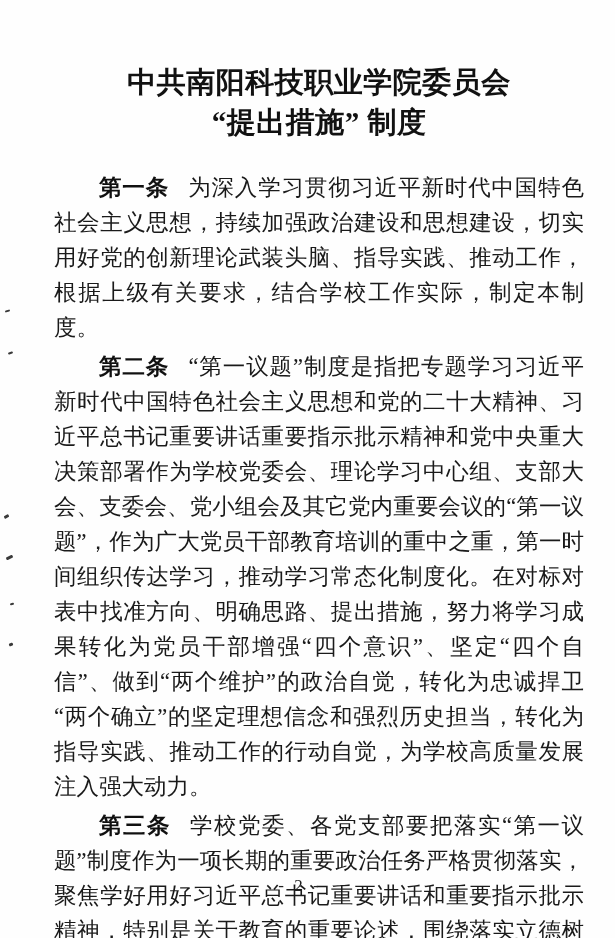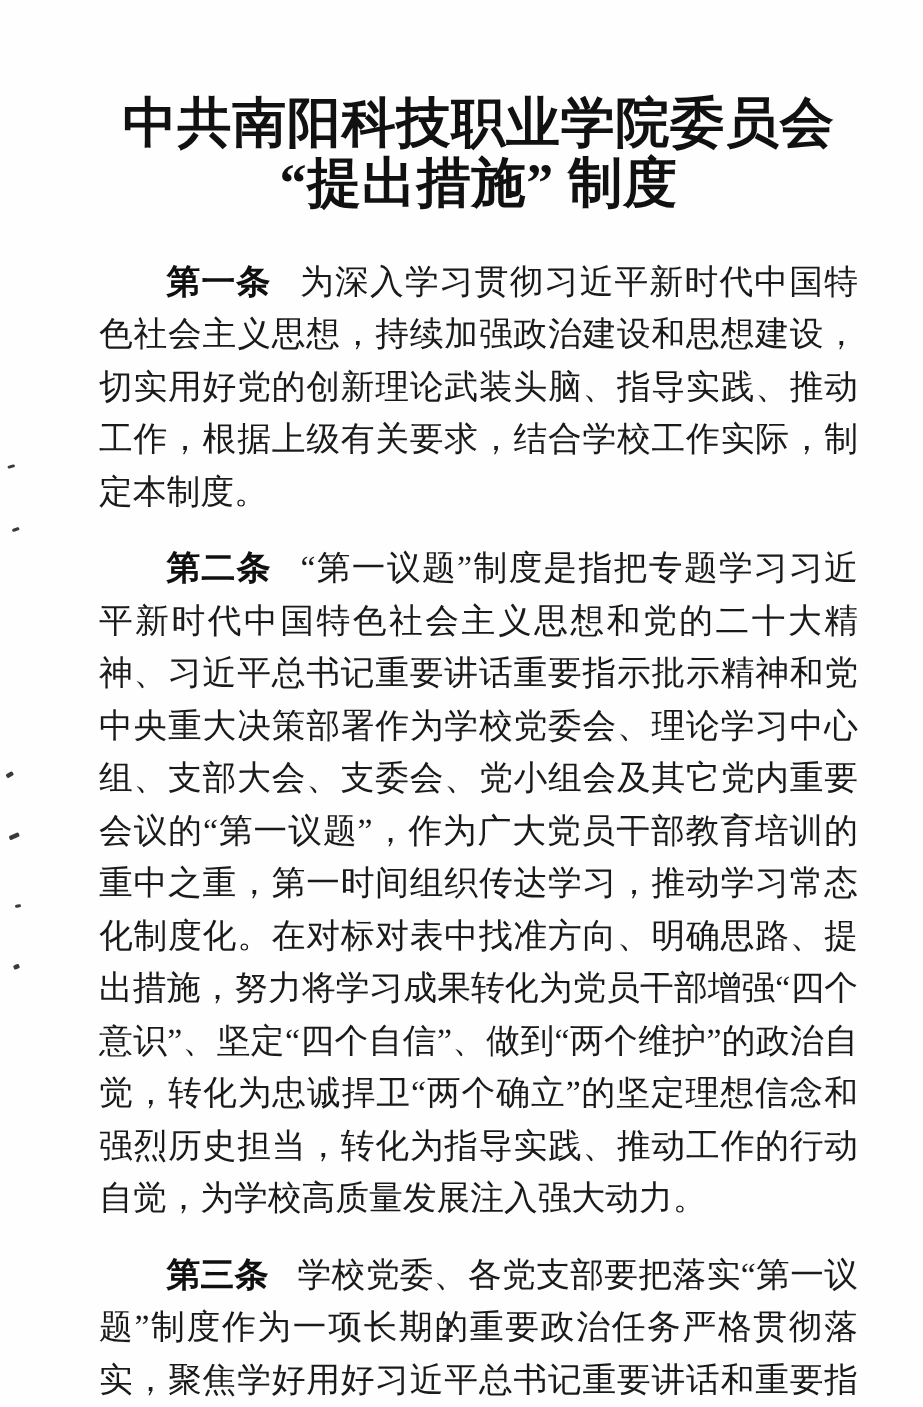--- a/index.html
+++ b/index.html
@@ -17,38 +17,38 @@
   }
   .page {
     position: absolute;
     inset: 0;
     background: #fefefe;
   }
   .doc-title {
     margin: 62px 27px 0 50px;
     text-align: center;
     font-weight: bold;
-    font-size: 36px;
+    font-size: 29px;
     line-height: 40px;
     color: #111;
     letter-spacing: 0.5px;
   }
   .doc-title .tl {
     display: block;
     white-space: nowrap;
   }
   .body-col {
     margin: 28px 27px 0 50px;
     font-size: 22.5px;
     line-height: 35px;
     text-align: justify;
     color: #1a1a1a;
   }
   .para {
-    margin: 16px;
+    margin: 4px;
     text-indent: 2em;
   }
   .plabel {
     font-weight: bold;
     color: #101010;
     margin-right: 0.85em;
   }
   .pageno {
     position: absolute;
     left: 0;

